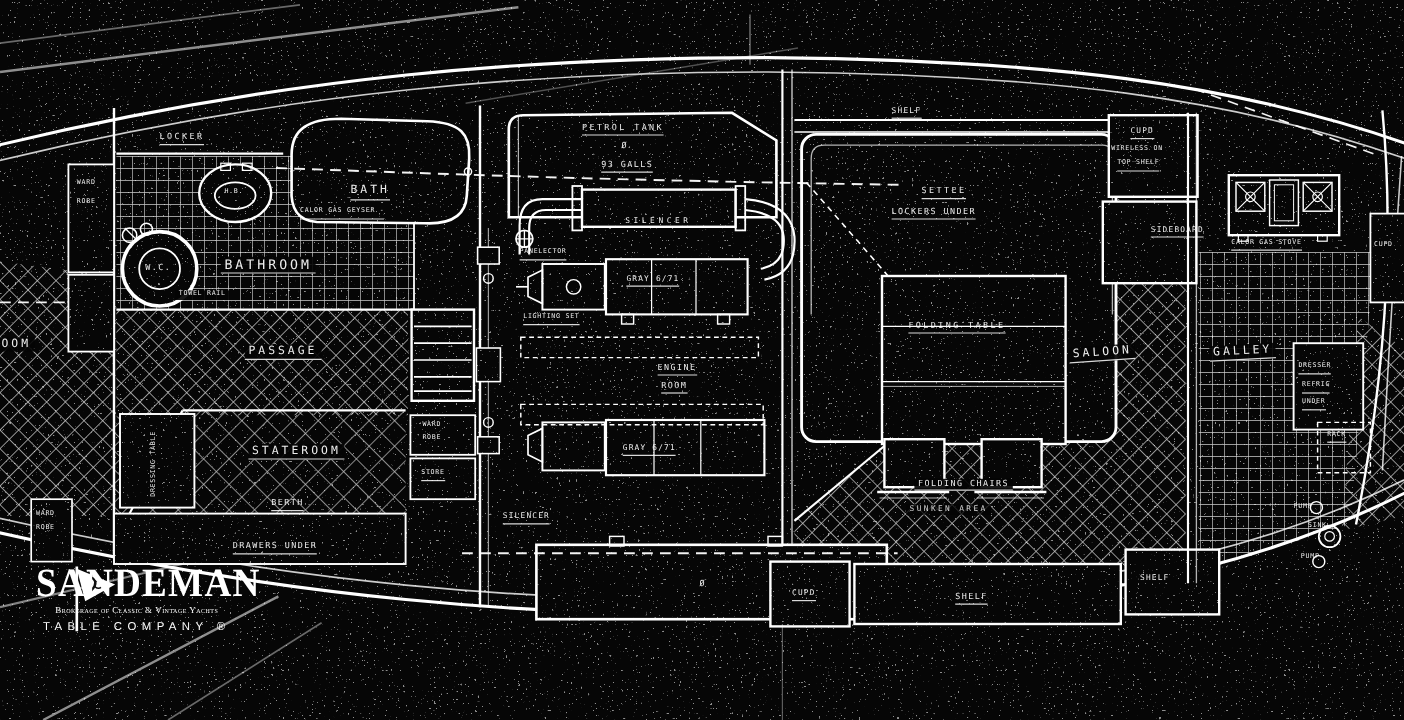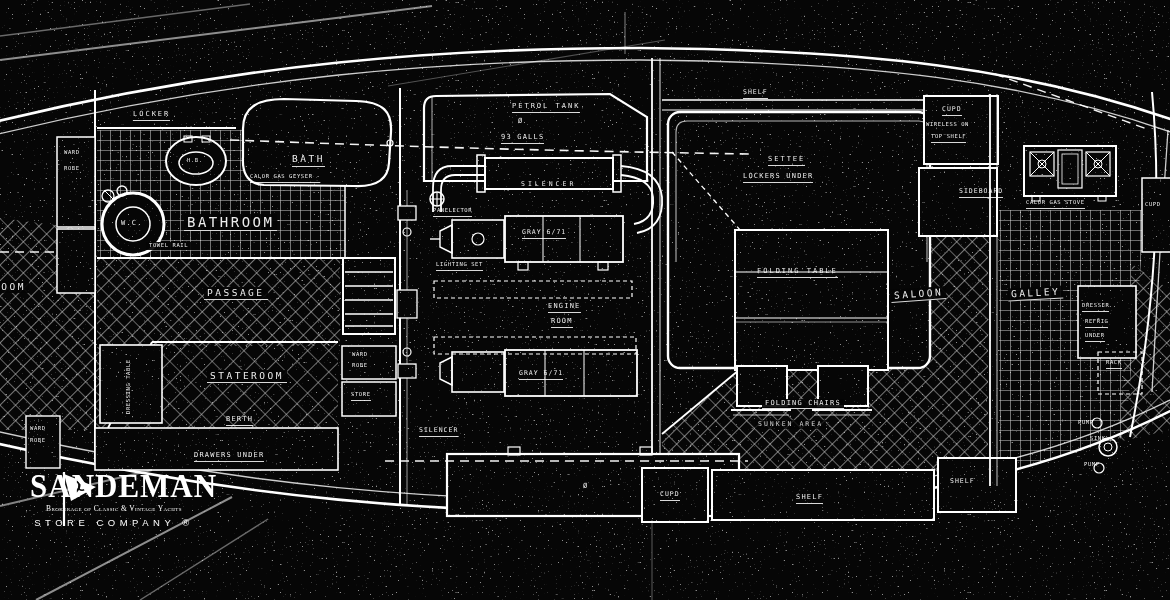--- a/index.html
+++ b/index.html
@@ -241,36 +241,36 @@
 
     <rect x="0" y="0" width="1170" height="600" filter="url(#noisef)" opacity=".55"></rect>
   </svg>
 
   <span class="lbl lg halo" style="left:-10px;top:281px">ROOM</span>
   <span class="lbl sm u" style="left:133px;top:111px;letter-spacing:2px">LOCKER</span>
   <span class="lbl micro" style="left:64px;top:150px">WARD</span>
   <span class="lbl micro" style="left:64px;top:166px">ROBE</span>
   <span class="lbl lg u" style="left:292px;top:154px">BATH</span>
   <span class="lbl micro u" style="left:250px;top:174px">CALOR GAS GEYSER -</span>
-  <span class="lbl lg u halo" style="left:184px;top:214px;font-size:14px">BATHROOM</span>
+  <span class="lbl lg u halo" style="left:184px;top:214px;font-size:11px">BATHROOM</span>
   <span class="lbl micro halo" style="left:146px;top:242px">TOWEL RAIL</span>
   <span class="lbl micro" style="left:187px;top:158px">H.B.</span>
   <span class="lbl sm" style="left:121px;top:220px">W.C.</span>
   <span class="lbl lg u halo" style="left:204px;top:287px">PASSAGE</span>
   <span class="lbl lg u halo" style="left:207px;top:370px">STATEROOM</span>
   <span class="lbl micro vert" style="left:126px;top:414px">DRESSING TABLE</span>
   <span class="lbl sm u" style="left:226px;top:416px">BERTH</span>
   <span class="lbl sm u" style="left:194px;top:452px">DRAWERS UNDER</span>
   <span class="lbl micro" style="left:30px;top:426px">WARD</span>
   <span class="lbl micro" style="left:30px;top:438px">ROBE</span>
   <span class="lbl micro" style="left:352px;top:352px">WARD</span>
   <span class="lbl micro" style="left:352px;top:363px">ROBE</span>
   <span class="lbl micro u" style="left:351px;top:392px">STORE</span>
 
-  <span class="lbl sm u" style="left:512px;top:103px;letter-spacing:2px">PETROL TANK</span>
+  <span class="lbl sm u" style="left:485px;top:103px;letter-spacing:2px">PETROL TANK</span>
   <span class="lbl sm" style="left:518px;top:118px">Ø</span>
   <span class="lbl sm u" style="left:501px;top:134px">93 GALLS</span>
   <span class="lbl tiny" style="left:521px;top:181px;letter-spacing:3px">SILENCER</span>
   <span class="lbl micro u" style="left:433px;top:208px">PANELECTOR</span>
   <span class="lbl micro u" style="left:436px;top:262px">LIGHTING SET</span>
   <span class="lbl tiny u" style="left:522px;top:229px">GRAY 6/71</span>
   <span class="lbl sm u" style="left:548px;top:303px">ENGINE</span>
   <span class="lbl sm u" style="left:551px;top:318px">ROOM</span>
   <span class="lbl tiny u" style="left:519px;top:370px">GRAY 6/71</span>
   <span class="lbl tiny u" style="left:419px;top:427px">SILENCER</span>
@@ -304,16 +304,16 @@
 
   <div class="logo">
     <svg class="logo-flag" width="70" height="58" viewBox="0 0 70 58">
       <line x1="34" y1="2" x2="34" y2="56" stroke="#fff" stroke-width="2.2"></line>
       <path d="M34 4 L66 17 L41 31 Z" fill="#fff"></path>
       <path d="M46 11 q7 4 0 11" stroke="#111" stroke-width="2" fill="none"></path>
       <circle cx="52" cy="17" r="3.2" fill="none" stroke="#111" stroke-width="1.4"></circle>
     </svg>
     <div class="logo-name">SANDEMAN</div>
     <div class="logo-tag">Brokerage of Classic &amp; Vintage Yachts</div>
-    <div class="logo-co">STORE COMPANY ®</div>
+    <div class="logo-co">TABLE COMPANY ®</div>
   </div>
 
 </div>
 
 </body></html>

